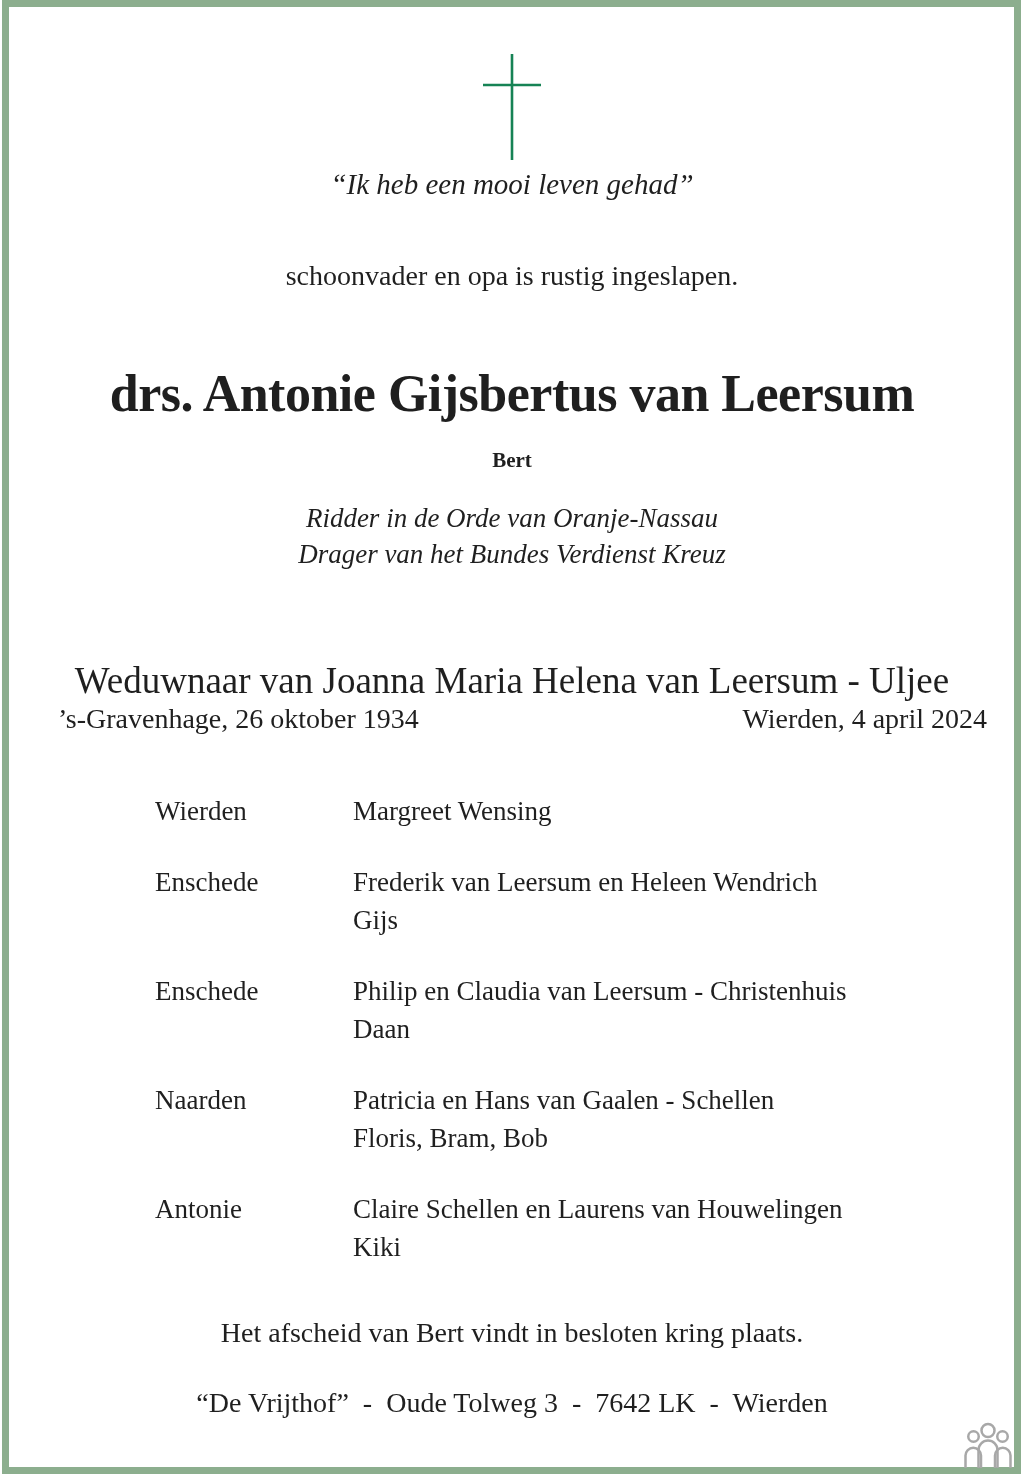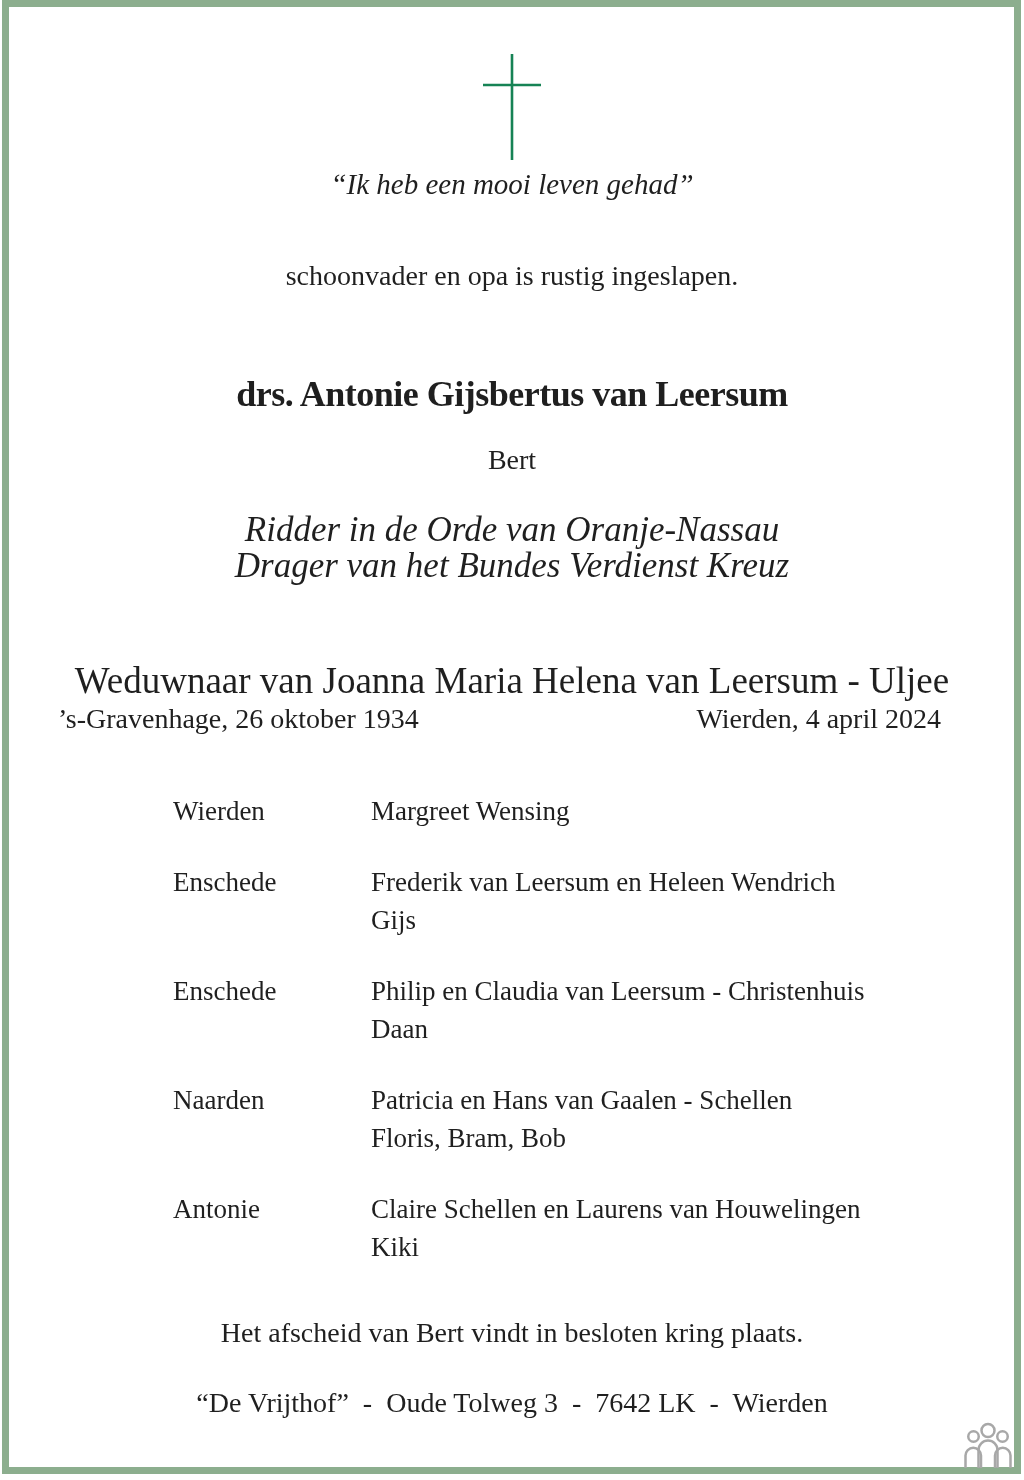--- a/index.html
+++ b/index.html
@@ -38,68 +38,67 @@
     font-size: 29px;
     line-height: 40px;
   }
   .intro {
     top: 258px;
     font-size: 28px;
     line-height: 36px;
   }
   .name {
     top: 366px;
-    font-size: 36px;
+    font-size: 52px;
     line-height: 56px;
     font-weight: bold;
     letter-spacing: -0.5px;
   }
   .nickname {
     top: 440px;
-    font-size: 28px;
+    font-size: 21px;
     line-height: 40px;
-    font-weight: normal;
+    font-weight: bold;
   }
   .honors {
-    top: 512px;
+    top: 500px;
     font-style: italic;
-    font-size: 35px;
+    font-size: 27px;
     line-height: 36px;
   }
   .widower {
     top: 662px;
     font-size: 37px;
     line-height: 38px;
   }
   .dates {
     top: 700px;
     font-size: 28px;
     line-height: 38px;
     display: flex;
     justify-content: space-between;
     padding-left: 58px;
-    padding-right: 83px;
+    padding-right: 37px;
     box-sizing: border-box;
   }
   .family {
     position: absolute;
     top: 792px;
     left: 155px;
     right: 90px;
     font-size: 27px;
     line-height: 38px;
   }
   .family-row {
     display: flex;
     margin-bottom: 33px;
   }
   .family-city {
     width: 198px;
     flex: 0 0 198px;
-    margin-left: 18px;
   }
   .family-names { flex: 1; }
   .closing {
     top: 1314px;
     font-size: 28px;
     line-height: 38px;
   }
   .venue {
     top: 1384px;
     font-size: 28px;

